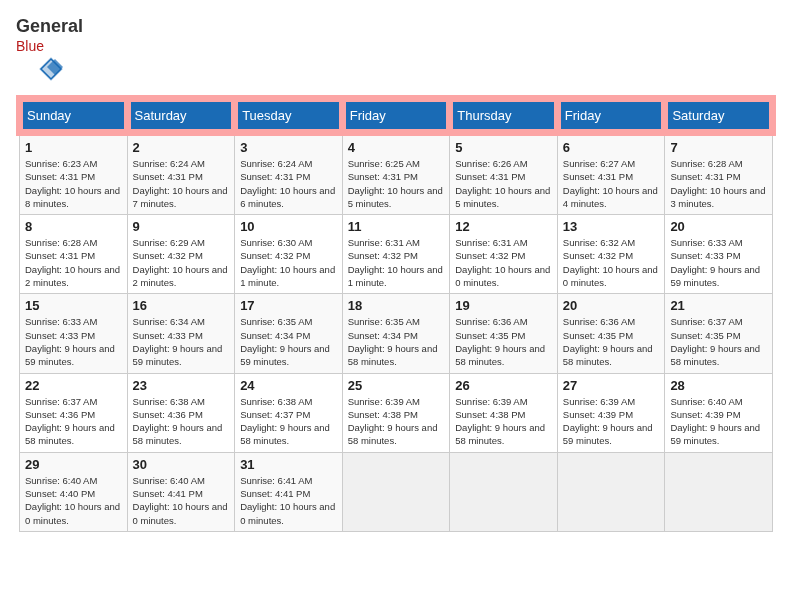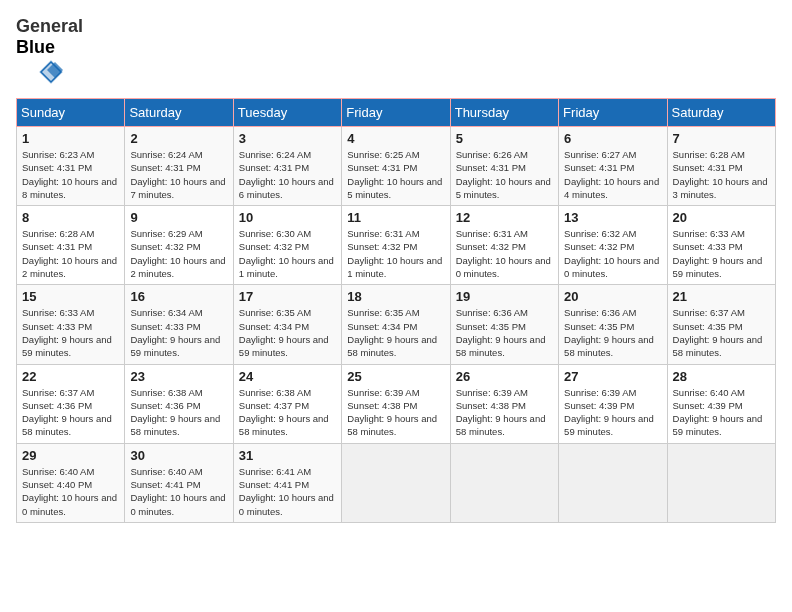--- a/index.html
+++ b/index.html
@@ -15,42 +15,42 @@
       justify-content: space-between;
       align-items: flex-start;
       margin-bottom: 12px;
     }
     .logo {
       display: flex;
       align-items: center;
       flex-direction: column;
     }
     .logo-text-general { font-size: 18px; font-weight: bold; color: #333; }
-    .logo-text-blue { font-size: 18px; font-weight: bold; color: #000000; }
+    .logo-text-blue { font-size: 14px; font-weight: normal; color: #b91c1c; }
     .logo-icon {
       width: 28px;
       height: 28px;
       margin-left: 2px;
     }
     .title-block { text-align: right; }
     .month-title { font-size: 32px; color: #333; font-weight: normal; }
     .location { font-size: 14px; color: #555; }
     table {
       width: 100%;
       border-collapse: collapse;
       font-size: 11px;
     }
     thead tr th {
       background: #1a6bb5;
       color: #fff;
       padding: 6px 4px;
       text-align: left;
       font-size: 13px;
       font-weight: normal;
-      border: 1px solid #fca5a5;
+      border: 7px solid #fca5a5;
     }
     tbody tr td {
       border: 1px solid #ccc;
       padding: 4px 5px;
       vertical-align: top;
       width: calc(100% / 7);
       min-height: 70px;
       background: #fff;
     }
     tbody tr:nth-child(odd) td {

